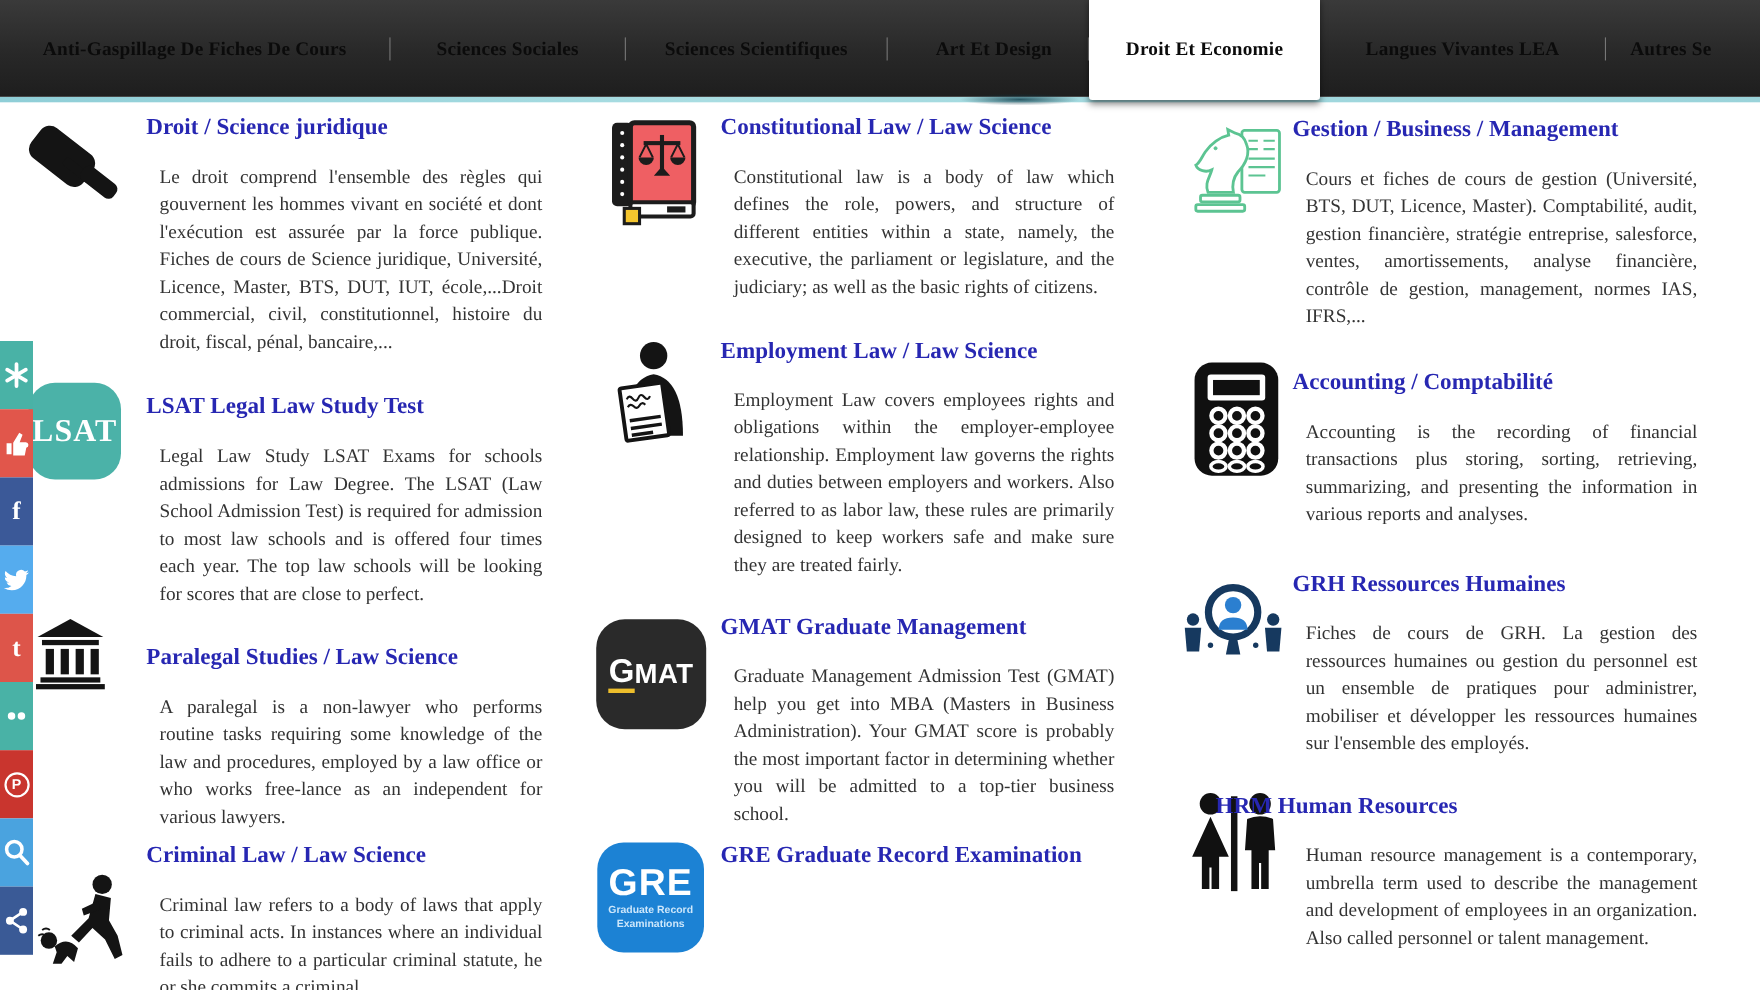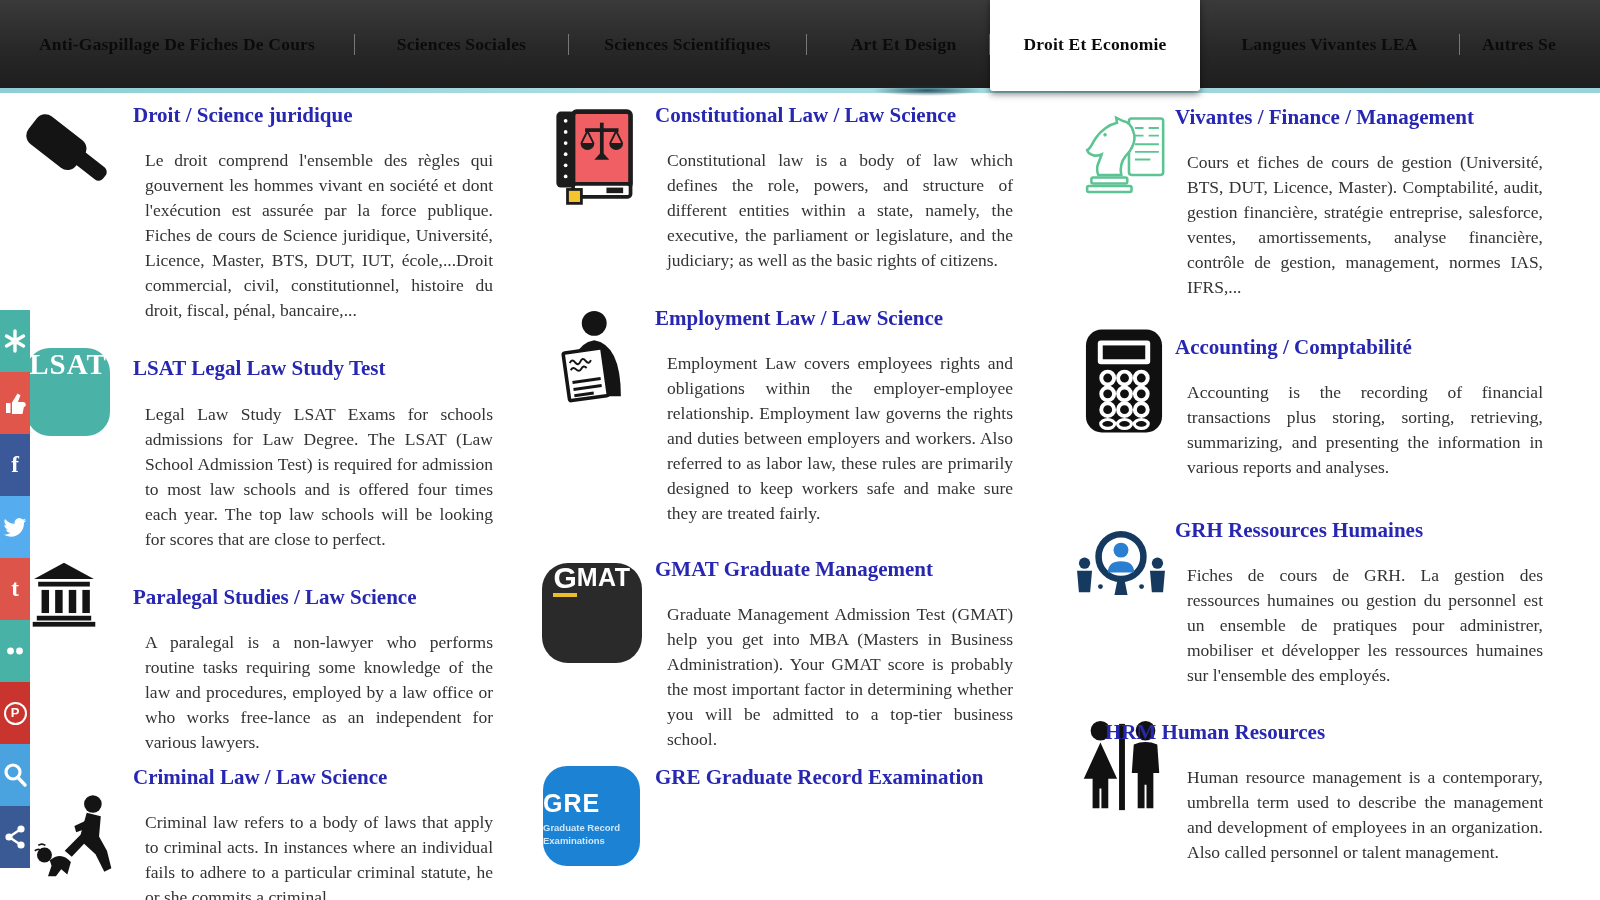--- a/index.html
+++ b/index.html
@@ -31,29 +31,29 @@
        font-family:"Liberation Sans",sans-serif;}
 
   
   .cat-title{position:absolute;color:#2727b2;font-size:21px;font-weight:bold;line-height:27px;
        text-decoration:none;cursor:pointer;display:block;}
   .cat-body{position:absolute;margin:12px;color:#333;font-size:17.5px;line-height:25px;
        text-align:justify;}
   .icon-abs{position:absolute;}
 
   
-  .badge{position:absolute;display:flex;align-items:flex-start;justify-content:center;cursor:pointer;box-sizing:border-box;}
+  .badge{position:absolute;display:flex;align-items:center;justify-content:center;cursor:pointer;box-sizing:border-box;}
   .lsat-badge{background:#4bb2a8;border-radius:24px;}
   .lsat-badge span{color:#fff;font-size:29px;font-weight:bold;letter-spacing:1px;}
   .gmat-badge{background:#2a2a2a;border-radius:26px;font-family:"Liberation Sans",sans-serif;}
   .gmat-badge .g{color:#fff;font-size:30px;font-weight:bold;border-bottom:4px solid #edbe2c;line-height:30px;}
   .gmat-badge .rest{color:#fff;font-size:25px;font-weight:bold;letter-spacing:.5px;}
   .gre-badge{background:#1c82d4;border-radius:24px;flex-direction:column;
        font-family:"Liberation Sans",sans-serif;}
-  .gre-badge .big{color:#fff;font-size:25px;font-weight:bold;line-height:36px;letter-spacing:1px;}
+  .gre-badge .big{color:#fff;font-size:34px;font-weight:bold;line-height:36px;letter-spacing:1px;}
   .gre-badge .sub{color:#cde7fb;font-size:9.5px;font-weight:bold;line-height:13px;}
 </style>
 </head>
 <body>
 
 <div class="stage">
 
   <div class="accent-strip"></div>
   <div class="active-shadow"></div>
   <nav class="navbar">
@@ -220,21 +220,21 @@
   <svg class="icon-abs" style="left:1076px;top:112px" width="94" height="84" viewBox="0 0 110 95">
     <g stroke="#5cc492" fill="none">
       <rect x="62" y="6" width="40" height="66" rx="3" stroke-width="3"></rect>
       <path d="M69,17 h10 M85,17 h12 M69,26 h10 M85,26 h12 M69,36 h28 M69,45 h28 M69,54 h18" stroke-width="2.3"></path>
       <path d="M26,72 C22,62 28,56 30,48 C24,51 15,49 13,43 C17,41 19,35 23,29 C29,20 39,13 48,11 L47,5 L55,9 C60,10 65,14 67,21 C71,31 66,42 58,50 C54,55 51,62 53,72 Z" fill="#ffffff" stroke-width="3"></path>
       <rect x="18" y="75" width="42" height="7" rx="2" stroke-width="3"></rect>
       <rect x="13" y="85" width="52" height="7" rx="2" stroke-width="3"></rect>
       <circle cx="34" cy="25" r="1.6" fill="#5cc492"></circle>
     </g>
   </svg>
-  <a class="cat-title" style="left:1175px;top:104px;width:356px">Vivantes / Finance / Management</a>
+  <a class="cat-title" style="left:1175px;top:104px;width:356px">Gestion / Business / Management</a>
   <p class="cat-body" style="left:1175px;top:138px;width:356px">Cours et fiches de cours de gestion (Université, BTS, DUT, Licence, Master). Comptabilité, audit, gestion financière, stratégie entreprise, salesforce, ventes, amortissements, analyse financière, contrôle de gestion, management, normes IAS, IFRS,...</p>
 
   <svg class="icon-abs" style="left:1082px;top:326px" width="84" height="110" viewBox="0 0 85 110">
     <rect x="4" y="3" width="77" height="104" rx="16" fill="#101010"></rect>
     <rect x="16" y="14" width="53" height="24" rx="3" fill="#fff"></rect>
     <rect x="21" y="19" width="43" height="14" fill="#101010"></rect>
     <g stroke="#fff" stroke-width="4" fill="none">
       <circle cx="26" cy="52" r="6.5"></circle>
         <circle cx="43" cy="52" r="6.5"></circle>
         <circle cx="60" cy="52" r="6.5"></circle>

